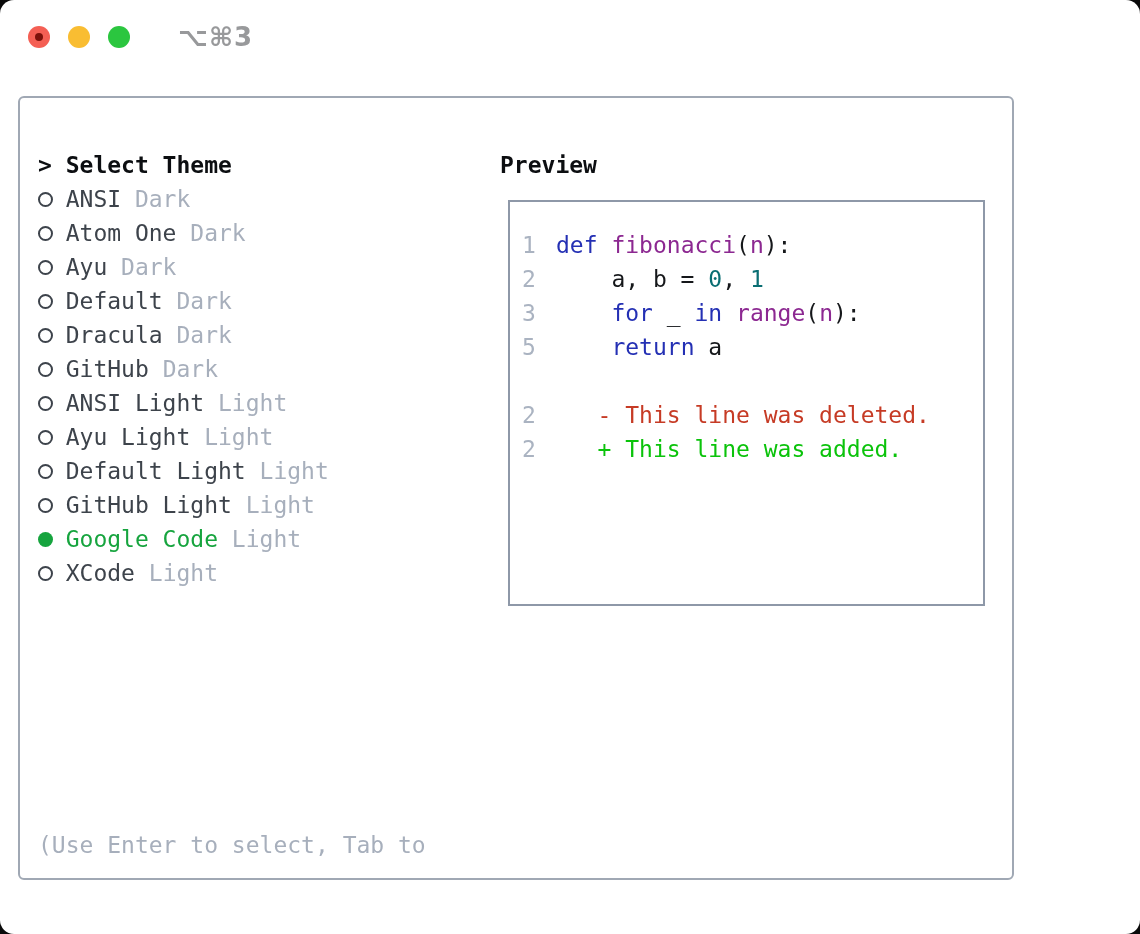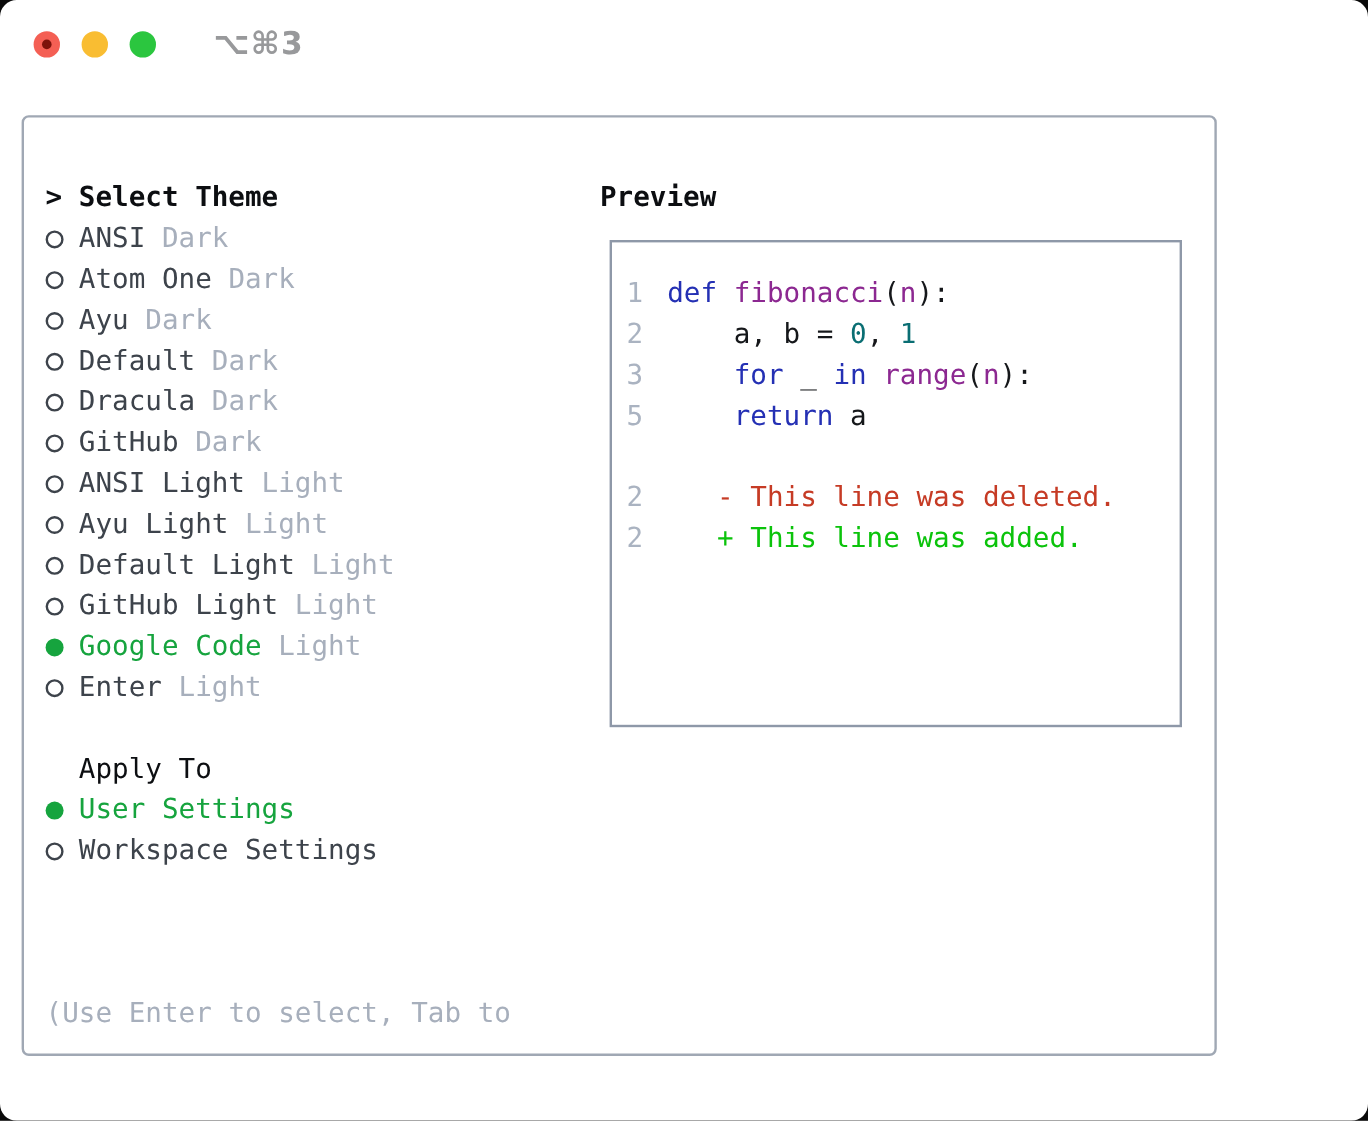--- a/index.html
+++ b/index.html
@@ -114,32 +114,23 @@
         <div class="row"><span class="marker"><span class="ring"></span></span><span class="iname">Atom One</span><span class="variant">Dark</span></div>
         <div class="row"><span class="marker"><span class="ring"></span></span><span class="iname">Ayu</span><span class="variant">Dark</span></div>
         <div class="row"><span class="marker"><span class="ring"></span></span><span class="iname">Default</span><span class="variant">Dark</span></div>
         <div class="row"><span class="marker"><span class="ring"></span></span><span class="iname">Dracula</span><span class="variant">Dark</span></div>
         <div class="row"><span class="marker"><span class="ring"></span></span><span class="iname">GitHub</span><span class="variant">Dark</span></div>
         <div class="row"><span class="marker"><span class="ring"></span></span><span class="iname">ANSI Light</span><span class="variant">Light</span></div>
         <div class="row"><span class="marker"><span class="ring"></span></span><span class="iname">Ayu Light</span><span class="variant">Light</span></div>
         <div class="row"><span class="marker"><span class="ring"></span></span><span class="iname">Default Light</span><span class="variant">Light</span></div>
         <div class="row"><span class="marker"><span class="ring"></span></span><span class="iname">GitHub Light</span><span class="variant">Light</span></div>
         <div class="row"><span class="marker"><span class="dot"></span></span><span class="iname sel">Google Code</span><span class="variant">Light</span></div>
-        <div class="row"><span class="marker"><span class="ring"></span></span><span class="iname">Enter</span><span class="variant">Light</span></div>
+        <div class="row"><span class="marker"><span class="ring"></span></span><span class="iname">XCode</span><span class="variant">Light</span></div>
       </div>
 
-    <div class="apply-block">
-      <div class="row">
-        <span class="marker"></span>
-        <span class="plainhead">Apply To</span>
-      </div>
-
-    <div class="row"><span class="marker"><span class="dot"></span></span><span class="iname sel">User Settings</span></div>
-        <div class="row"><span class="marker"><span class="ring"></span></span><span class="iname">Workspace Settings</span></div>
-      </div>
 
     <div class="hint">
       <div class="row">(Use Enter to select, Tab to</div>
       <div class="row">change focus)</div>
     </div>
 
     <div class="preview-title">
       <span class="heading">Preview</span>
     </div>
 

